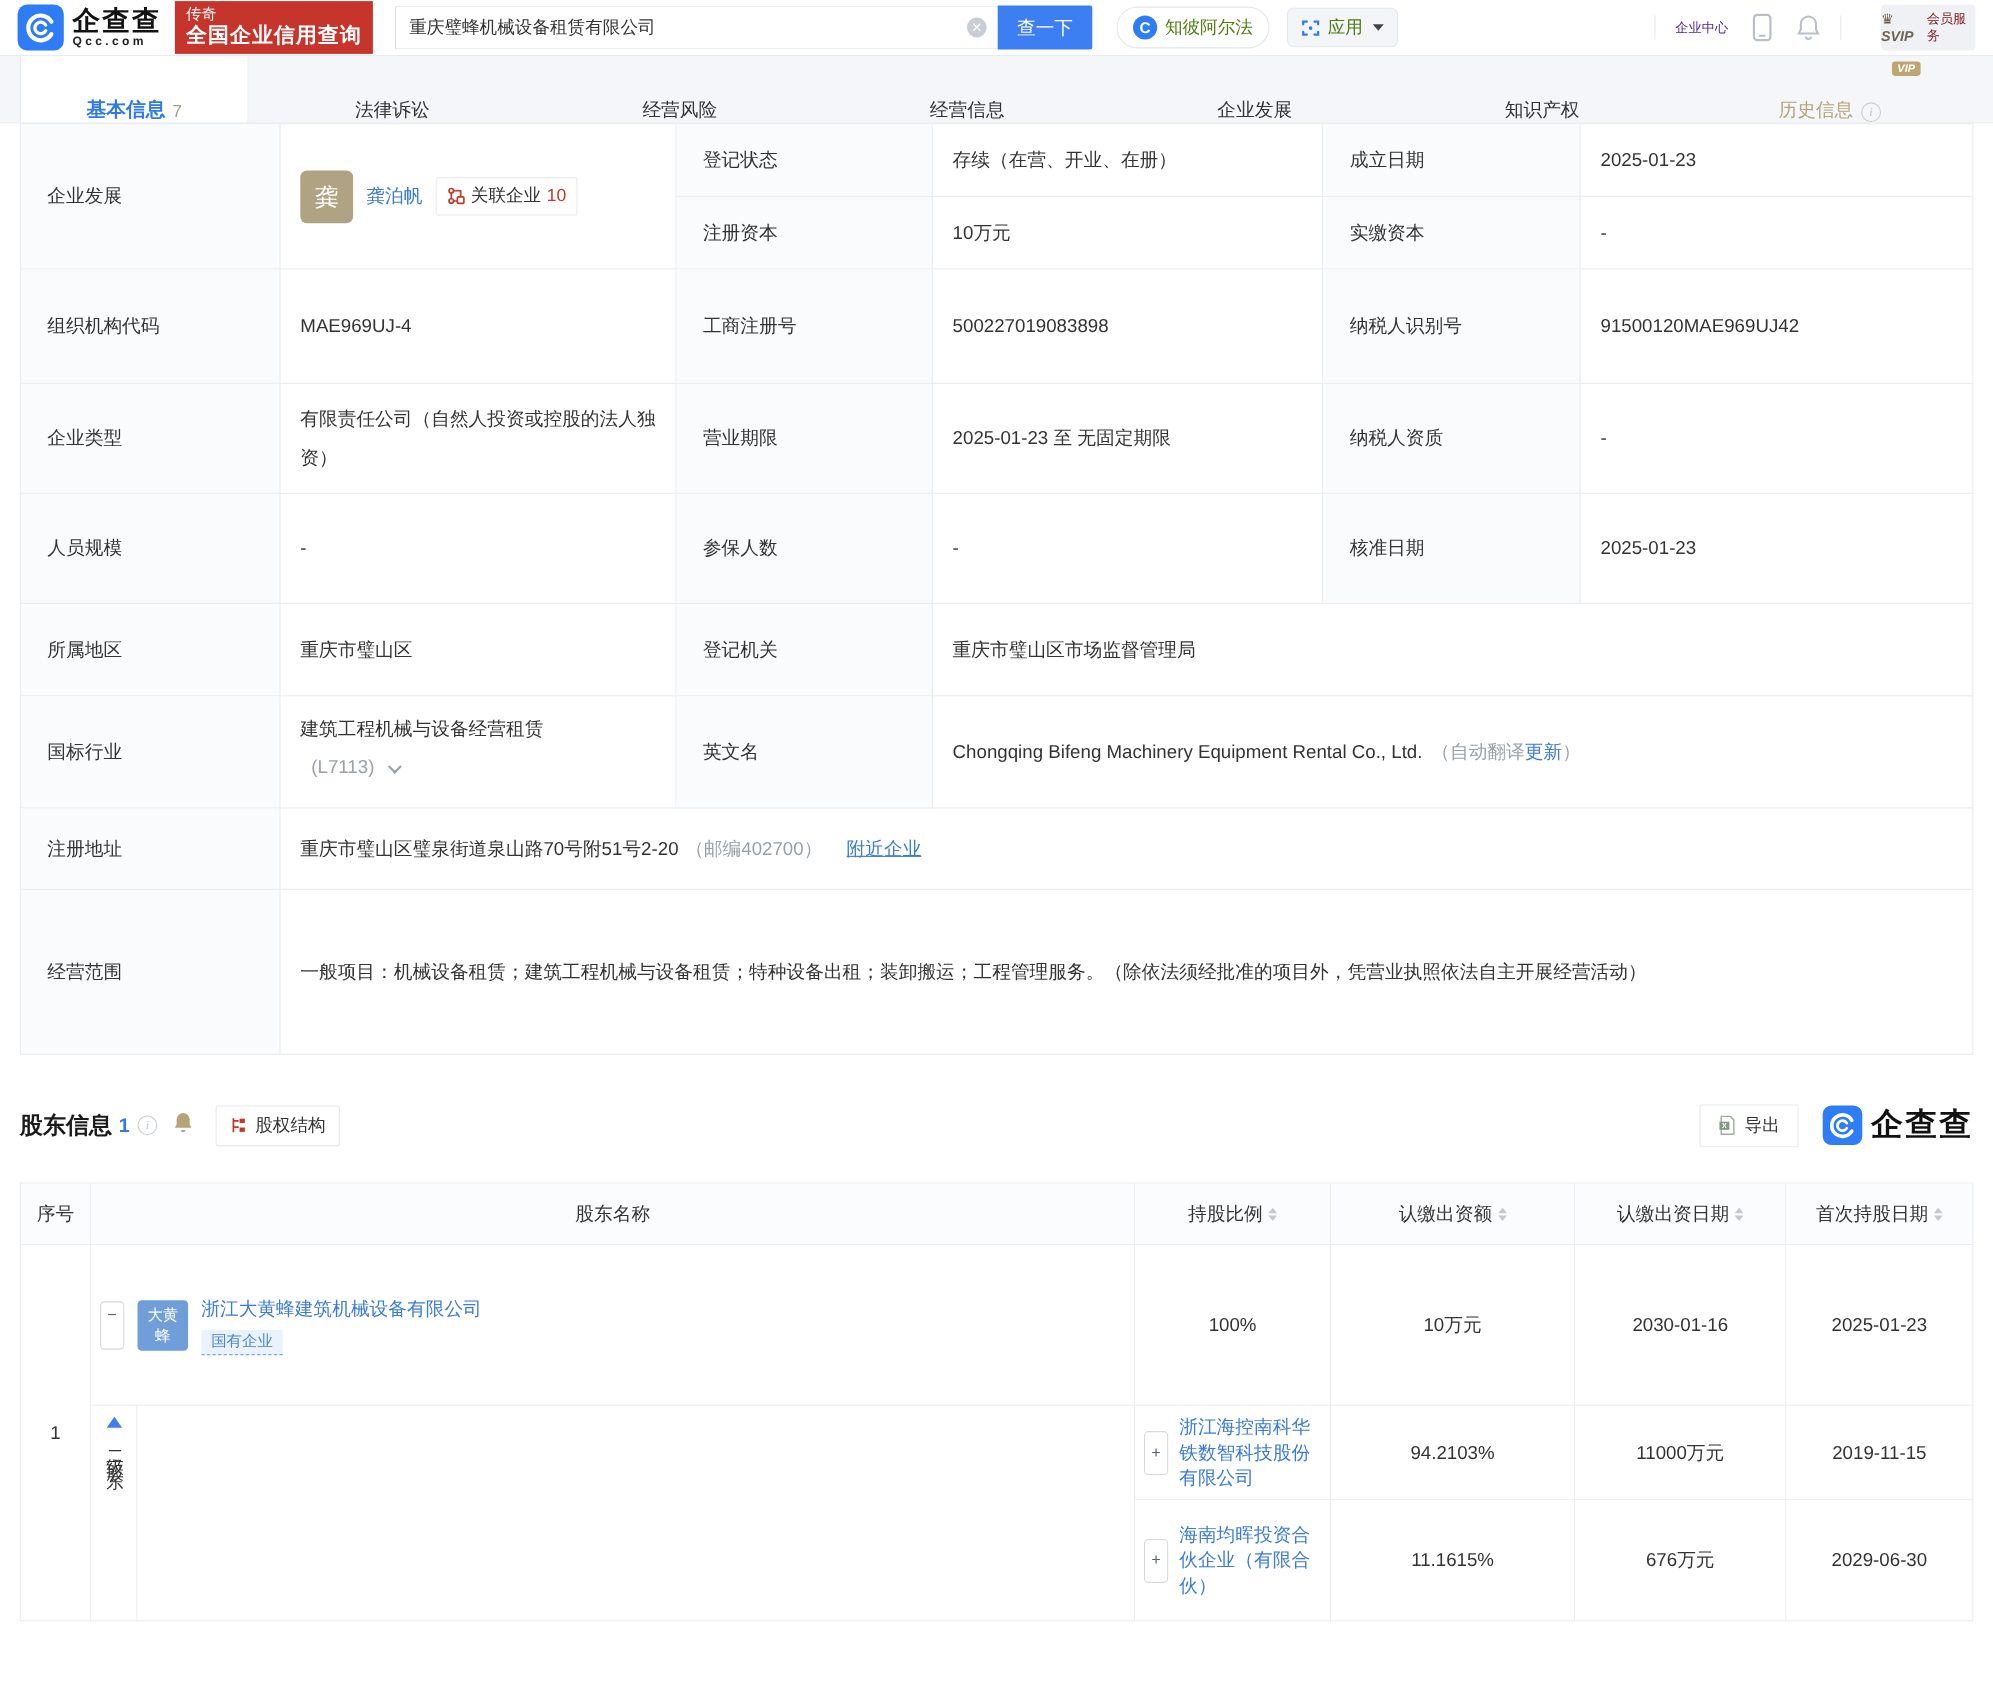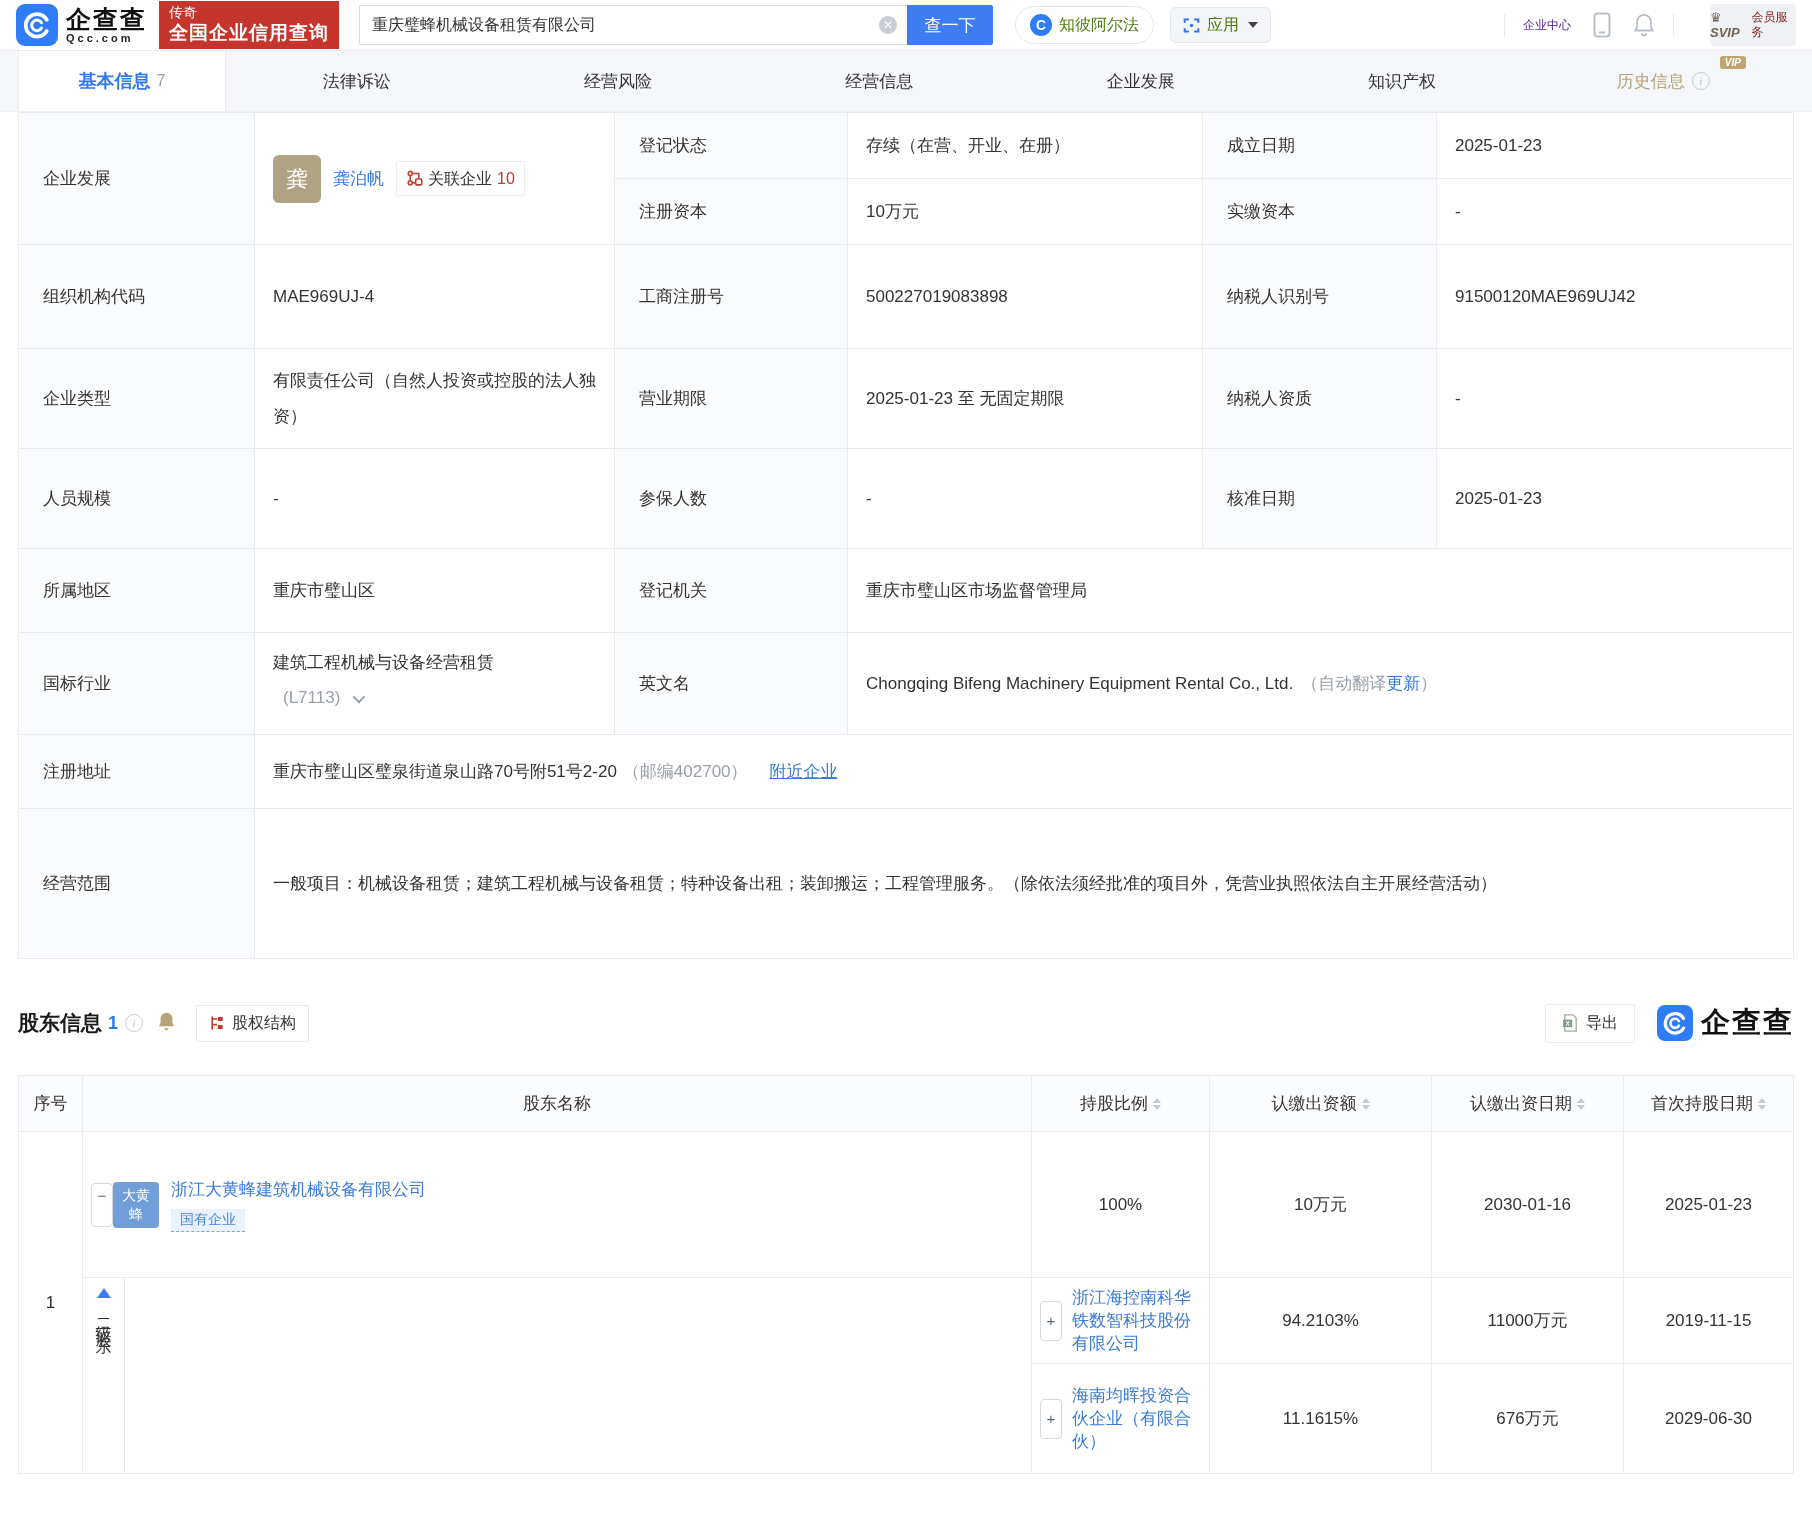--- a/index.html
+++ b/index.html
@@ -28,21 +28,21 @@
   .vdiv { width:1px; height:22px; background:#e6e9ee; margin:0 18px;}
   .nav-txt { font-size:12px; color:#4c1d95; cursor:pointer;}
   .hic { margin-left:22px; cursor:pointer; display:flex; align-items:center;}
   .svip { margin-left:18px; background:#f0f1f5; border-radius:4px; width:86px; height:42px; display:flex; flex-direction:row; align-items:center; justify-content:center; cursor:pointer;}
   .svip .s1 { font-size:13px; font-weight:800; font-style:italic; color:#6e6450; line-height:15px;}
   .svip .s2 { font-size:12px; color:#7f1d1d; line-height:15px;}
   .right-grp { margin-left:auto; display:flex; align-items:center;}
 
   
   .tabs { height:62px; background:#f4f6f9; border-top:1px solid #e8ebef; border-bottom:1px solid #eef0f3; display:flex; padding:0 18px;}
-  .tab { flex:1; display:flex; align-items:center; justify-content:center; font-size:17px; color:#333; cursor:pointer; position:relative;}
+  .tab { flex:1; display:flex; align-items:flex-end; justify-content:center; font-size:17px; color:#333; cursor:pointer; position:relative;}
   .tab.active { flex:none; width:208px; background:#fff; border-left:1px solid #e8ebef; border-right:1px solid #e8ebef; font-size:18px; font-weight:700; color:#2e7ae8;}
   .tab .cnt { font-size:16px; color:#a39d90; font-weight:400; margin-left:6px;}
   .tab.vip-tab { color:#b5a478;}
   .vip-chip { position:absolute; top:5px; right:48px; background:#bfa570; color:#fff; font-size:10px; font-weight:800; font-style:italic; border-radius:3px; padding:1px 5px;}
   .i-ic { width:18px; height:18px; border-radius:50%; border:1px solid #c8cdd4; color:#b9bec6; font-size:11px; line-height:16px; text-align:center; display:inline-block; margin-left:7px; font-style:italic; font-family:"Liberation Serif",serif;}
 
   
   .content { padding:0 18px;}
   .itable { display:grid; grid-template-columns:236px 360px 233px 355px 234px 1fr;
     grid-template-rows:66px 66px 104px 100px 100px 84px 102px 74px 150px;
@@ -73,21 +73,21 @@
     grid-template-rows:56px 146px 86px 110px; border:1px solid #e9ebef; border-right:none; border-bottom:none; font-size:17px;}
   .scell { border-right:1px solid #e9ebef; border-bottom:1px solid #e9ebef; display:flex; align-items:center; justify-content:center; padding:6px 8px; background:#fff;}
   .scell.hd { background:#fbfcfd; color:#333;}
   .scell.name { justify-content:flex-start; padding-left:8px;}
   .sort { display:inline-flex; flex-direction:column; gap:2px; margin-left:5px;}
   .sort i { display:block; width:0; height:0; border-left:4px solid transparent; border-right:4px solid transparent;}
   .sort .up { border-bottom:5px solid #c5c9cf;}
   .sort .dn { border-top:5px solid #c5c9cf;}
   .exp-btn { width:22px; height:44px; border:1px solid #d4d9e0; border-radius:4px; background:#fff; color:#5b6573; font-size:15px; display:flex; align-items:flex-start; justify-content:center; padding-top:3px; cursor:pointer; flex:none; font-family:inherit;}
   .exp-btn.plus { height:40px; align-items:center; padding-top:0;}
-  .av2 { width:46px; height:46px; border-radius:4px; background:#6f9ed9; color:#fff; font-size:14px; line-height:19px; display:flex; align-items:center; justify-content:center; text-align:center; word-break:break-all; padding:2px 7px; flex:none;}
+  .av2 { width:46px; height:46px; border-radius:4px; background:#6f9ed9; color:#fff; font-size:14px; line-height:19px; display:flex; align-items:center; justify-content:center; text-align:center; word-break:break-all; padding:2px 7px; margin-left:12px; flex:none;}
   .sh-name-main { display:flex; flex-direction:column; gap:8px; margin-left:12px;}
   .tag-soe { align-self:flex-start; background:#e9f2fd; color:#4a86d8; font-size:14px; padding:2px 9px; border-bottom:1px dashed #7ea8dc; cursor:pointer;}
   .strip { flex-direction:column; justify-content:flex-start; padding-top:10px; gap:5px; font-size:16px; color:#333; line-height:22px;}
   .tri-up { width:0; height:0; border-left:7px solid transparent; border-right:7px solid transparent; border-bottom:10px solid #3f7ef0; margin-bottom:4px; cursor:pointer;}
   .vtxt { writing-mode:vertical-lr; letter-spacing:6px;}
   .subname { margin-left:10px;}
 </style>
 </head>
 <body>
 

